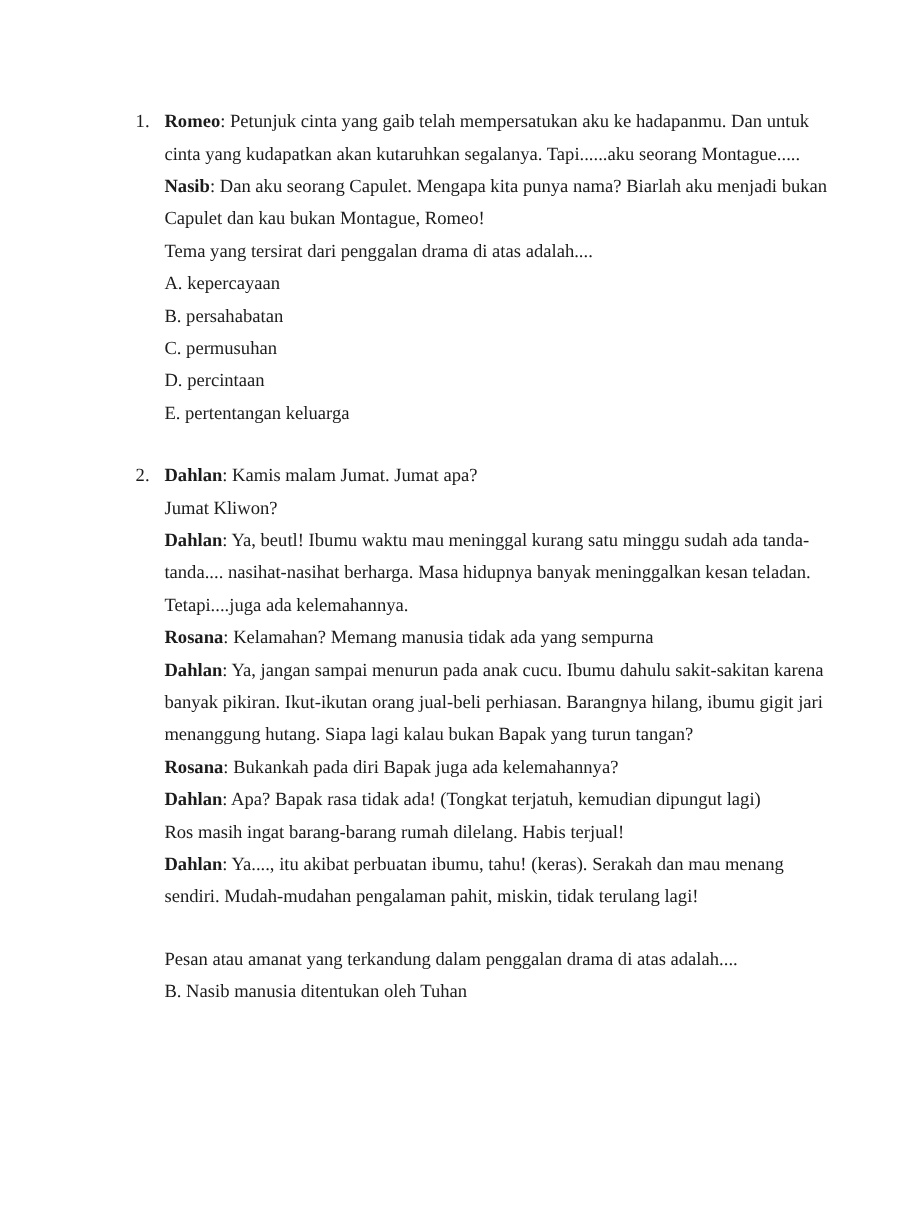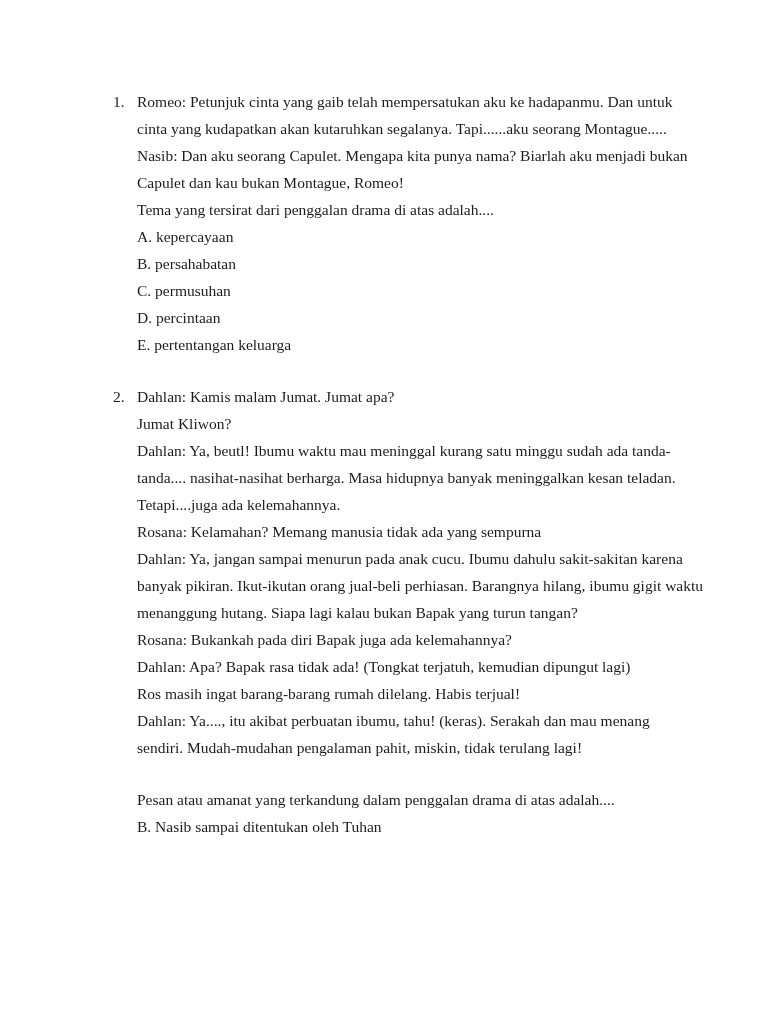--- a/index.html
+++ b/index.html
@@ -29,21 +29,21 @@
   }
   .line {
     line-height: 27px;
     white-space: nowrap;
   }
   .qnum {
     position: absolute;
     left: 113px;
   }
   .speaker {
-    font-weight: normal;
+    font-weight: bold;
   }
 </style>
 </head>
 <body>
 
 <div class="page">
     <div class="block">
       <div class="line"><span class="qnum">1.</span><span class="speaker">Romeo</span><span>: Petunjuk cinta yang gaib telah mempersatukan aku ke hadapanmu. Dan untuk</span></div>
       <div class="line"><span>cinta yang kudapatkan akan kutaruhkan segalanya. Tapi......aku seorang Montague.....</span></div>
       <div class="line"><span class="speaker">Nasib</span><span>: Dan aku seorang Capulet. Mengapa kita punya nama? Biarlah aku menjadi bukan</span></div>
@@ -56,25 +56,25 @@
       <div class="line"><span>E. pertentangan keluarga</span></div>
     </div>
     <div class="block">
       <div class="line"><span class="qnum">2.</span><span class="speaker">Dahlan</span><span>: Kamis malam Jumat. Jumat apa?</span></div>
       <div class="line"><span>Jumat Kliwon?</span></div>
       <div class="line"><span class="speaker">Dahlan</span><span>: Ya, beutl! Ibumu waktu mau meninggal kurang satu minggu sudah ada tanda-</span></div>
       <div class="line"><span>tanda.... nasihat-nasihat berharga. Masa hidupnya banyak meninggalkan kesan teladan.</span></div>
       <div class="line"><span>Tetapi....juga ada kelemahannya.</span></div>
       <div class="line"><span class="speaker">Rosana</span><span>: Kelamahan? Memang manusia tidak ada yang sempurna</span></div>
       <div class="line"><span class="speaker">Dahlan</span><span>: Ya, jangan sampai menurun pada anak cucu. Ibumu dahulu sakit-sakitan karena</span></div>
-      <div class="line"><span>banyak pikiran. Ikut-ikutan orang jual-beli perhiasan. Barangnya hilang, ibumu gigit waktu</span></div>
+      <div class="line"><span>banyak pikiran. Ikut-ikutan orang jual-beli perhiasan. Barangnya hilang, ibumu gigit jari</span></div>
       <div class="line"><span>menanggung hutang. Siapa lagi kalau bukan Bapak yang turun tangan?</span></div>
       <div class="line"><span class="speaker">Rosana</span><span>: Bukankah pada diri Bapak juga ada kelemahannya?</span></div>
       <div class="line"><span class="speaker">Dahlan</span><span>: Apa? Bapak rasa tidak ada! (Tongkat terjatuh, kemudian dipungut lagi)</span></div>
       <div class="line"><span>Ros masih ingat barang-barang rumah dilelang. Habis terjual!</span></div>
       <div class="line"><span class="speaker">Dahlan</span><span>: Ya...., itu akibat perbuatan ibumu, tahu! (keras). Serakah dan mau menang</span></div>
       <div class="line"><span>sendiri. Mudah-mudahan pengalaman pahit, miskin, tidak terulang lagi!</span></div>
     </div>
     <div class="block">
       <div class="line"><span>Pesan atau amanat yang terkandung dalam penggalan drama di atas adalah....</span></div>
-      <div class="line"><span>B. Nasib sampai ditentukan oleh Tuhan</span></div>
+      <div class="line"><span>B. Nasib manusia ditentukan oleh Tuhan</span></div>
     </div>
   </div>
 
 </body></html>

